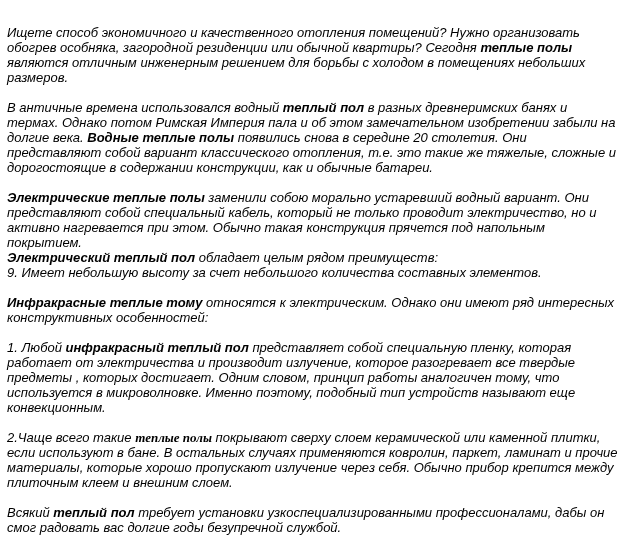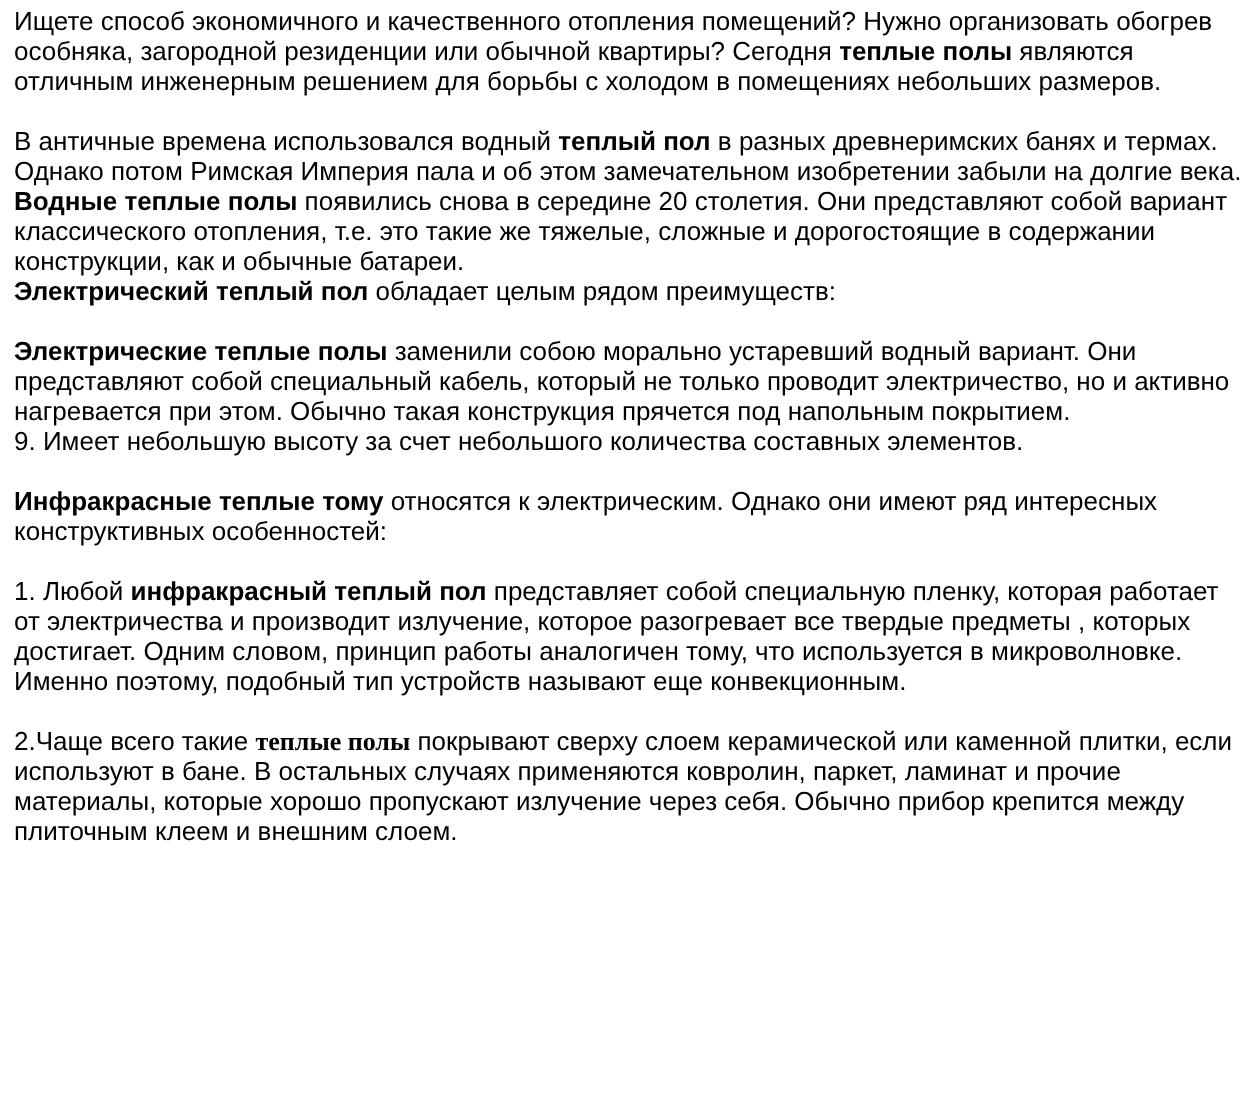--- a/index.html
+++ b/index.html
@@ -10,21 +10,22 @@
     width: 629px;
     height: 550px;
     background: #ffffff;
     color: #000000;
     font-family: "Liberation Sans", sans-serif;
     font-size: 13px;
     line-height: 15px;
     overflow: hidden;
   }
   .doc {
-    padding: 3px 8px 0 7px;
+    padding: 25px 8px 0 7px;
+    font-style: italic;
   }
   .para {
     margin: 0;
     padding: 0;
   }
   .para.gap {
     margin-top: 15px;
   }
   b.run {
     font-weight: bold;
@@ -32,19 +33,20 @@
   .serif {
     font-family: "Liberation Serif", serif;
   }
 </style>
 </head>
 <body>
 
 <div class="doc">
     <p class="para"><span class="run">Ищете способ экономичного и качественного отопления помещений? Нужно организовать обогрев особняка, загородной резиденции или обычной квартиры? Сегодня </span><b class="run">теплые полы</b><span class="run"> являются отличным инженерным решением для борьбы с холодом в помещениях небольших размеров.</span></p>
     <p class="para gap"><span class="run">В античные времена использовался водный </span><b class="run">теплый пол</b><span class="run"> в разных древнеримских банях и термах. Однако потом Римская Империя пала и об этом замечательном изобретении забыли на долгие века. </span><b class="run">Водные теплые полы</b><span class="run"> появились снова в середине 20 столетия. Они представляют собой вариант классического отопления, т.е. это такие же тяжелые, сложные и дорогостоящие в содержании конструкции, как и обычные батареи.</span></p>
+    <p class="para gap"><b class="run">Электрические теплые полы</b><span class="run"> заменили собою морально устаревший водный вариант. Они представляют собой специальный кабель, который не только проводит электричество, но и активно нагревается при этом. Обычно такая конструкция прячется под напольным покрытием.</span></p>
     <p class="para"><b class="run">Электрический теплый пол</b><span class="run"> обладает целым рядом преимуществ:</span></p>
-    <p class="para gap"><b class="run">Электрические теплые полы</b><span class="run"> заменили собою морально устаревший водный вариант. Они представляют собой специальный кабель, который не только проводит электричество, но и активно нагревается при этом. Обычно такая конструкция прячется под напольным покрытием.</span></p>
     <p class="para"><span class="run">9. Имеет небольшую высоту за счет небольшого количества составных элементов.</span></p>
     <p class="para gap"><b class="run">Инфракрасные теплые тому</b><span class="run"> относятся к электрическим. Однако они имеют ряд интересных конструктивных особенностей:</span></p>
     <p class="para gap"><span class="run">1. Любой </span><b class="run">инфракрасный теплый пол</b><span class="run"> представляет собой специальную пленку, которая работает от электричества и производит излучение, которое разогревает все твердые предметы , которых достигает. Одним словом, принцип работы аналогичен тому, что используется в микроволновке. Именно поэтому, подобный тип устройств называют еще конвекционным.</span></p>
     <p class="para gap"><span class="run">2.Чаще всего такие </span><b class="run serif">теплые полы</b><span class="run"> покрывают сверху слоем керамической или каменной плитки, если используют в бане. В остальных случаях применяются ковролин, паркет, ламинат и прочие материалы, которые хорошо пропускают излучение через себя. Обычно прибор крепится между плиточным клеем и внешним слоем.</span></p>
+    <p class="para gap"><span class="run">Всякий </span><b class="run">теплый пол</b><span class="run"> требует установки узкоспециализированными профессионалами, дабы он смог радовать вас долгие годы безупречной службой.</span></p>
   </div>
 
 </body></html>

